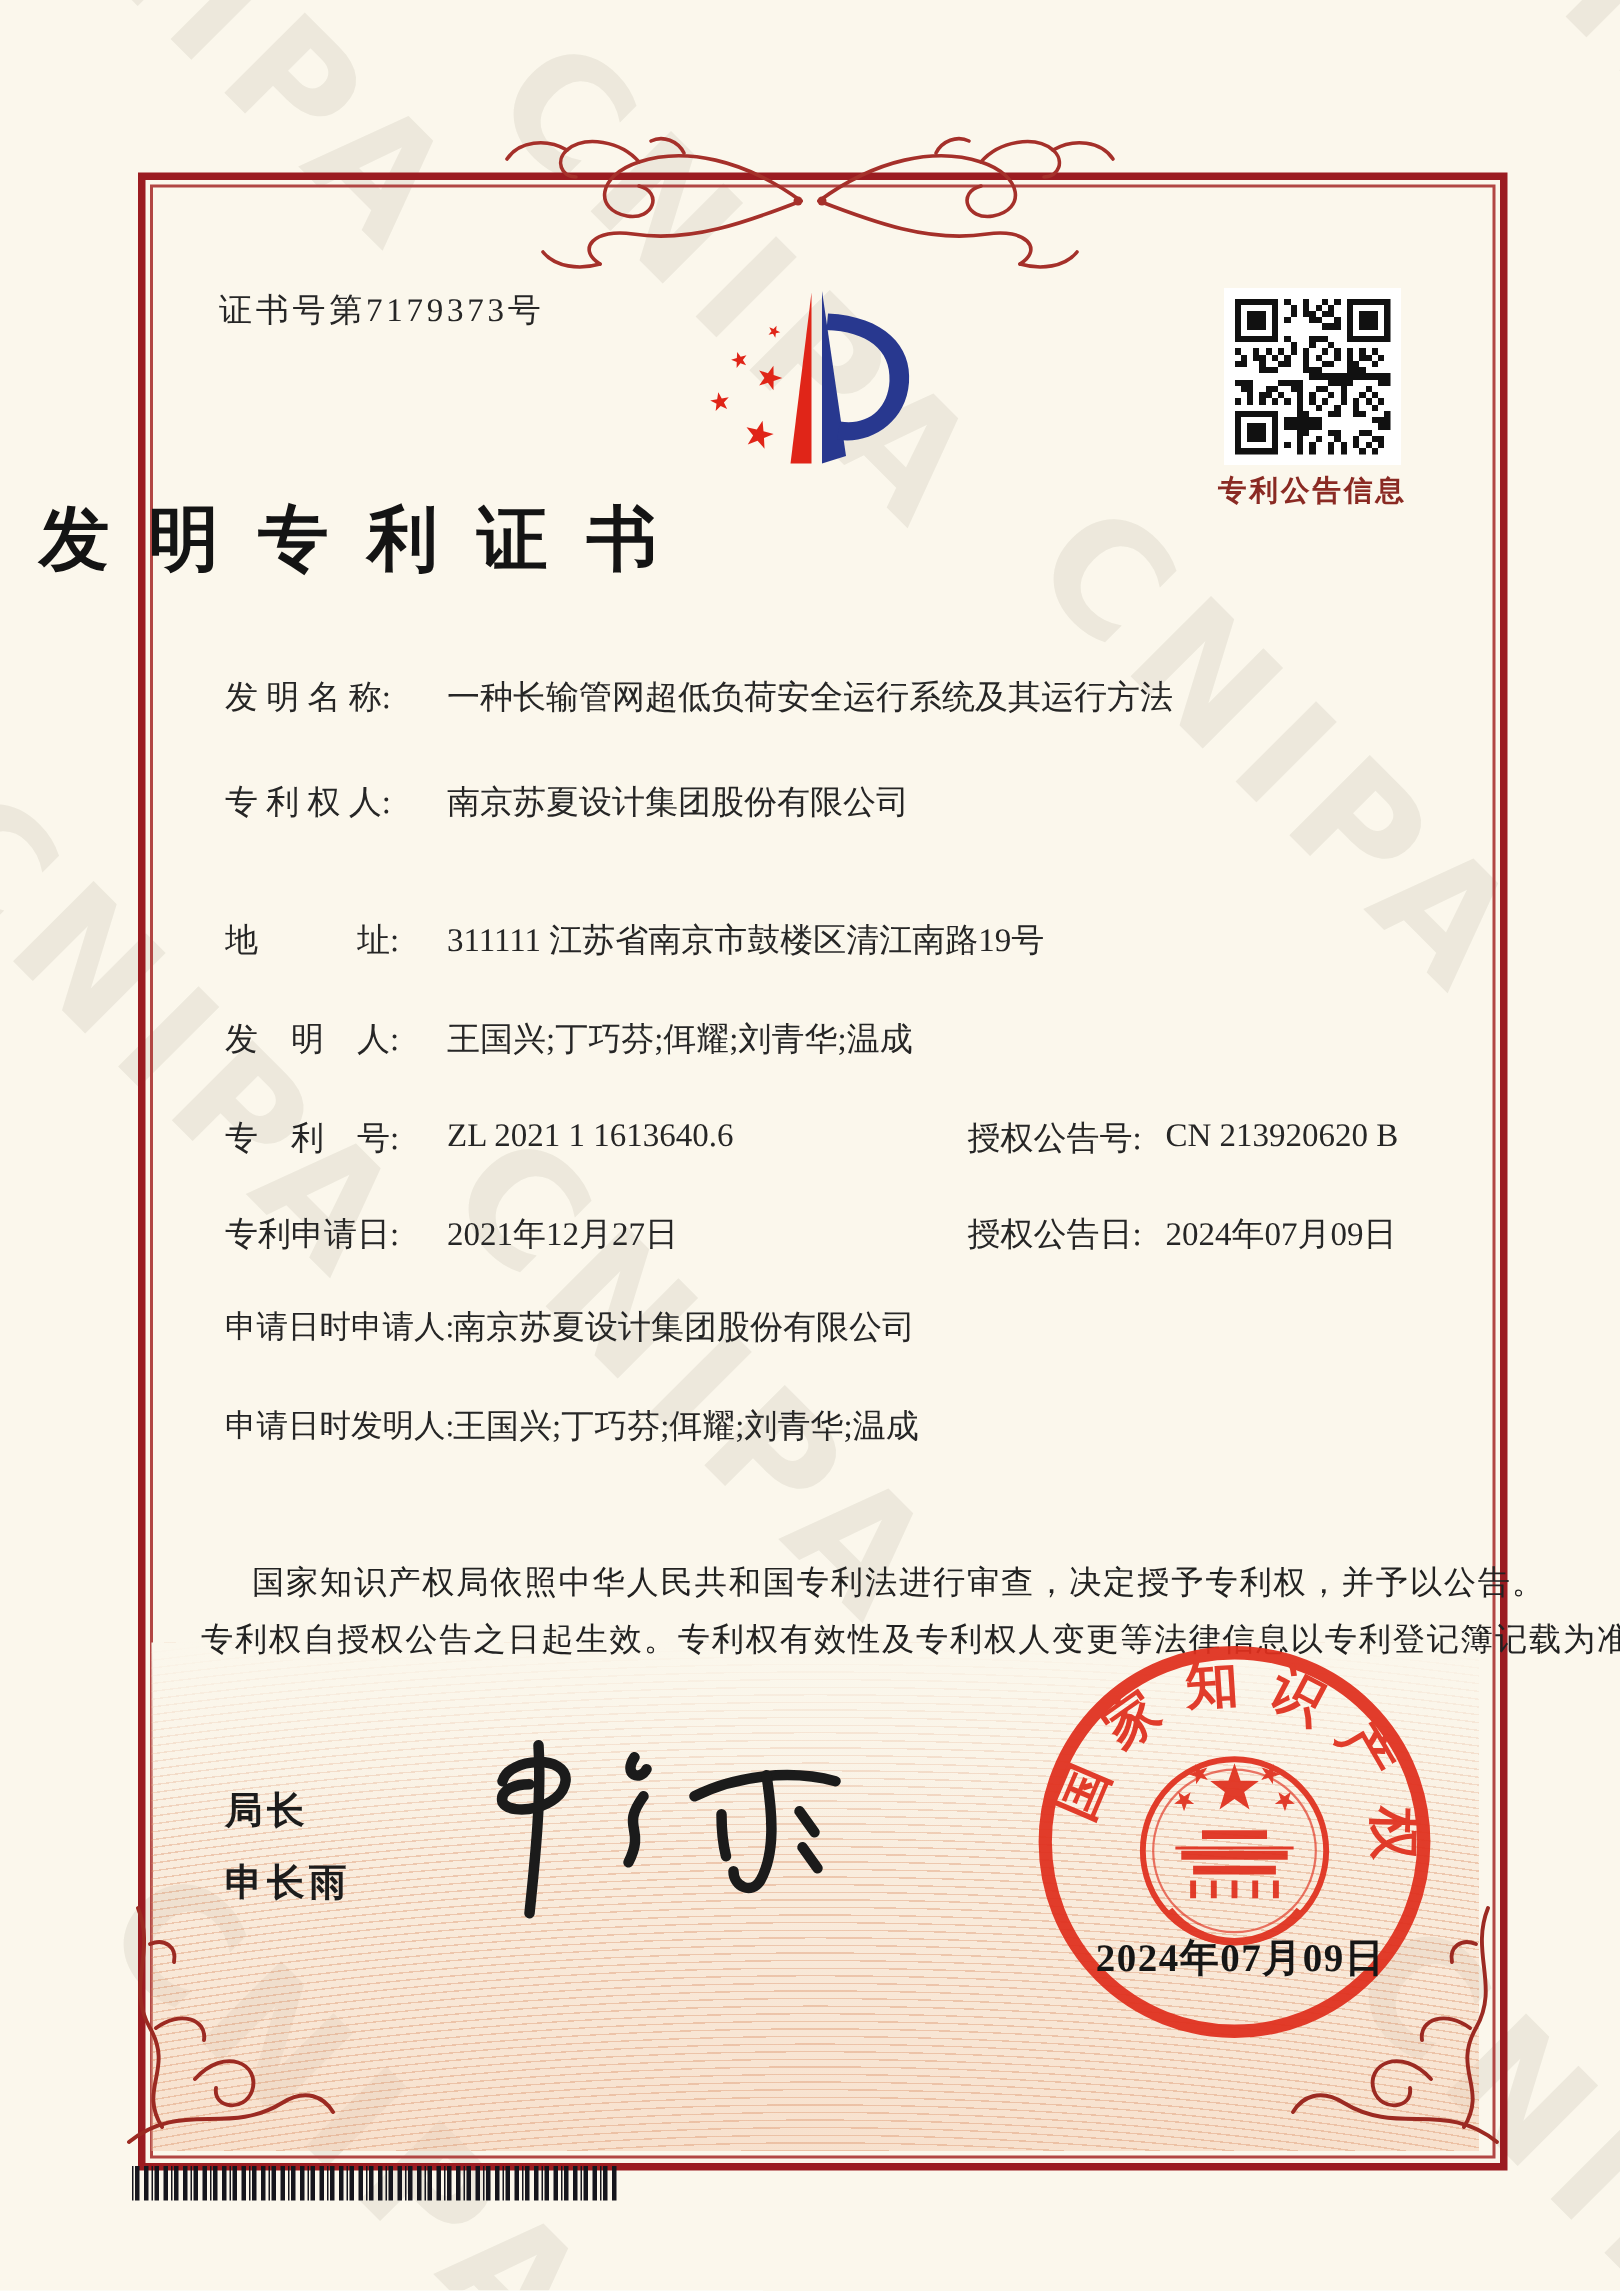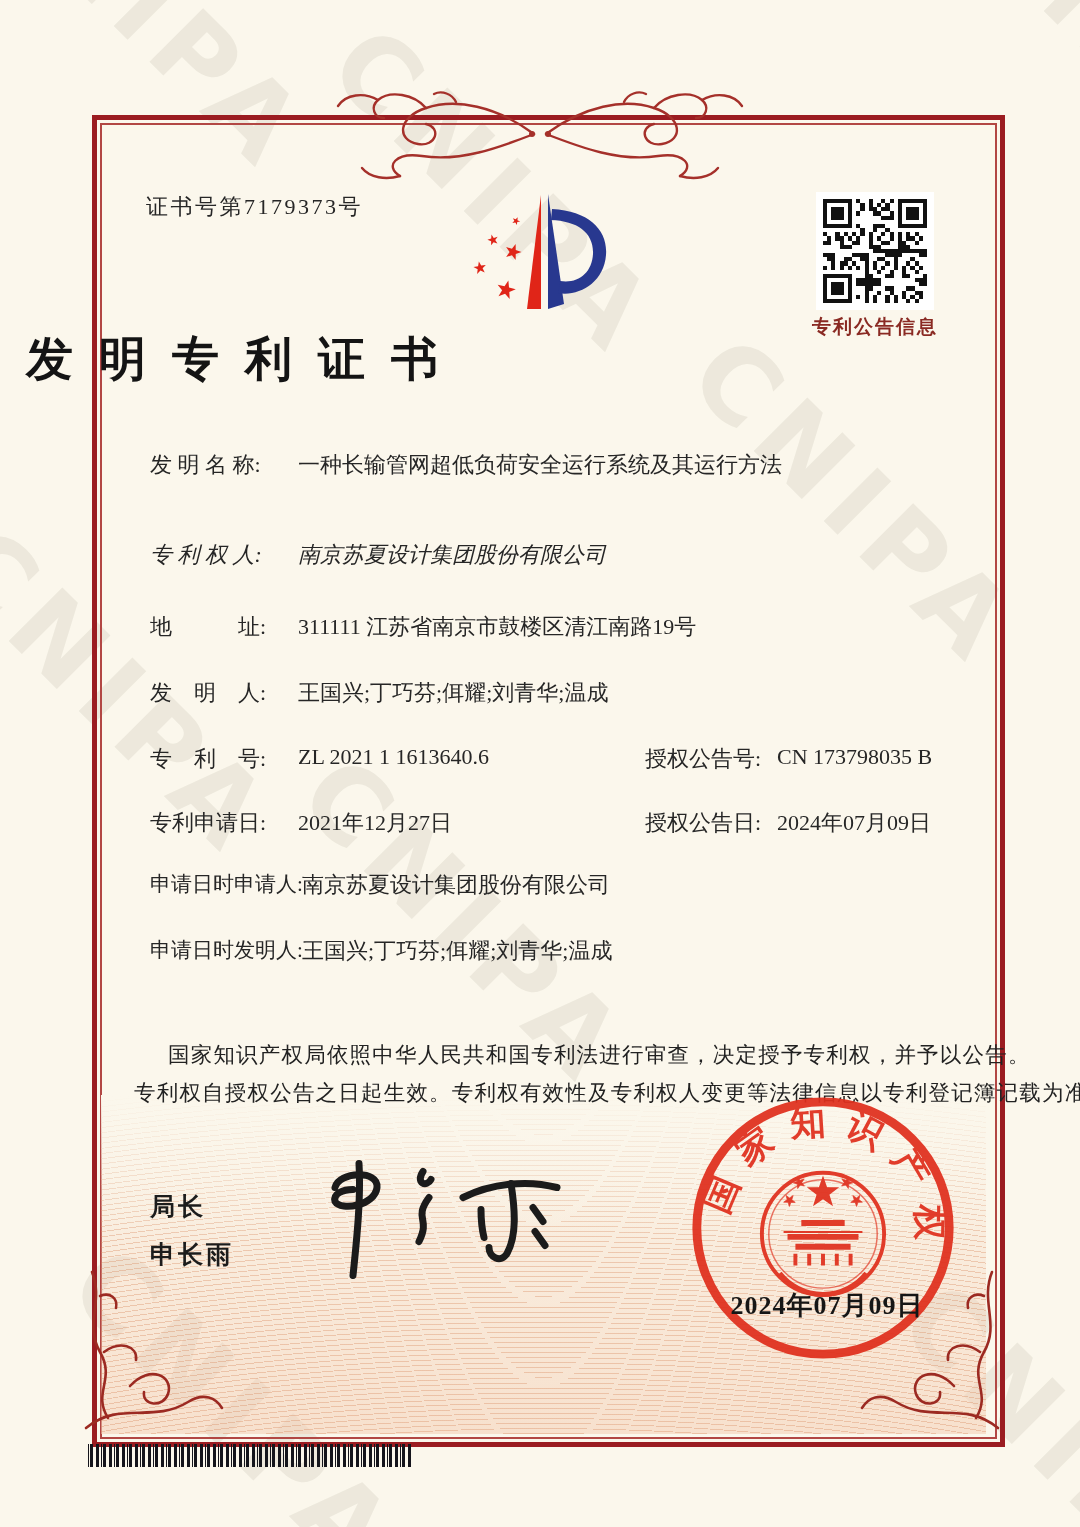--- a/index.html
+++ b/index.html
@@ -334,34 +334,34 @@
           <rect x="2" y="20" width="3" height="3" fill="#111"></rect>
         </svg>
     </div>
     <div class="qr-label">专利公告信息</div>
 
     <div class="title">发明专利证书</div>
 
     <div class="row" style="left:150px;top:450px;">
       <span class="lbl lw">发 明 名 称:</span><span class="val">一种长输管网超低负荷安全运行系统及其运行方法</span>
     </div>
-    <div class="row" style="left:150px;top:540px;font-style:italic;">
+    <div class="row" style="left:150px;top:520px;">
       <span class="lbl lw">专 利 权 人:</span><span class="val">南京苏夏设计集团股份有限公司</span>
     </div>
     <div class="row" style="left:150px;top:612px;">
       <span class="lbl lw">地　　　址:</span><span class="val">311111 江苏省南京市鼓楼区清江南路19号</span>
     </div>
     <div class="row" style="left:150px;top:678px;">
       <span class="lbl lw">发　明　人:</span><span class="val">王国兴;丁巧芬;佴耀;刘青华;温成</span>
     </div>
     <div class="row" style="left:150px;top:744px;">
       <span class="lbl lw">专　利　号:</span><span class="val">ZL 2021 1 1613640.6</span>
     </div>
     <div class="row" style="left:645px;top:744px;">
-      <span class="lbl lw2">授权公告号:</span><span class="val">CN 173798035 B</span>
+      <span class="lbl lw2">授权公告号:</span><span class="val">CN 213920620 B</span>
     </div>
     <div class="row" style="left:150px;top:808px;">
       <span class="lbl lw">专利申请日:</span><span class="val">2021年12月27日</span>
     </div>
     <div class="row" style="left:645px;top:808px;">
       <span class="lbl lw2">授权公告日:</span><span class="val">2024年07月09日</span>
     </div>
     <div class="row" style="left:150px;top:870px;">
       <span class="lbl lw3">申请日时申请人:</span><span class="val">南京苏夏设计集团股份有限公司</span>
     </div>

